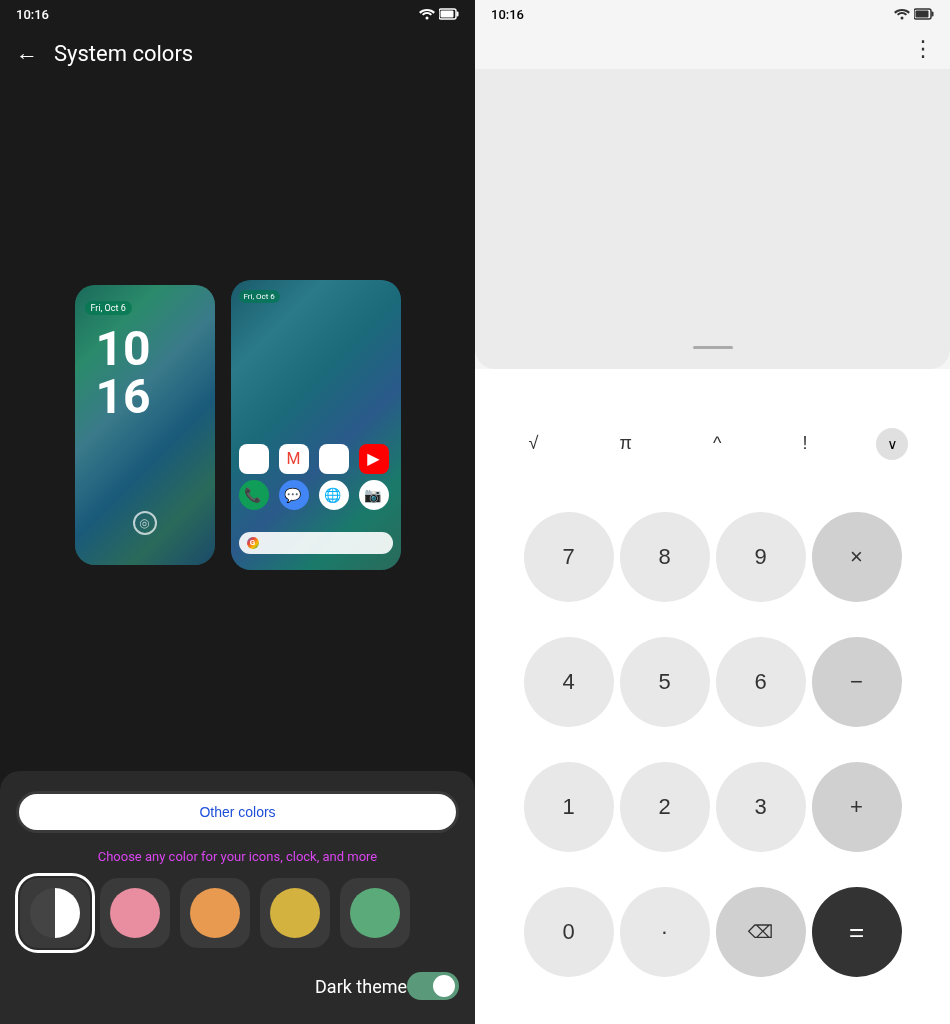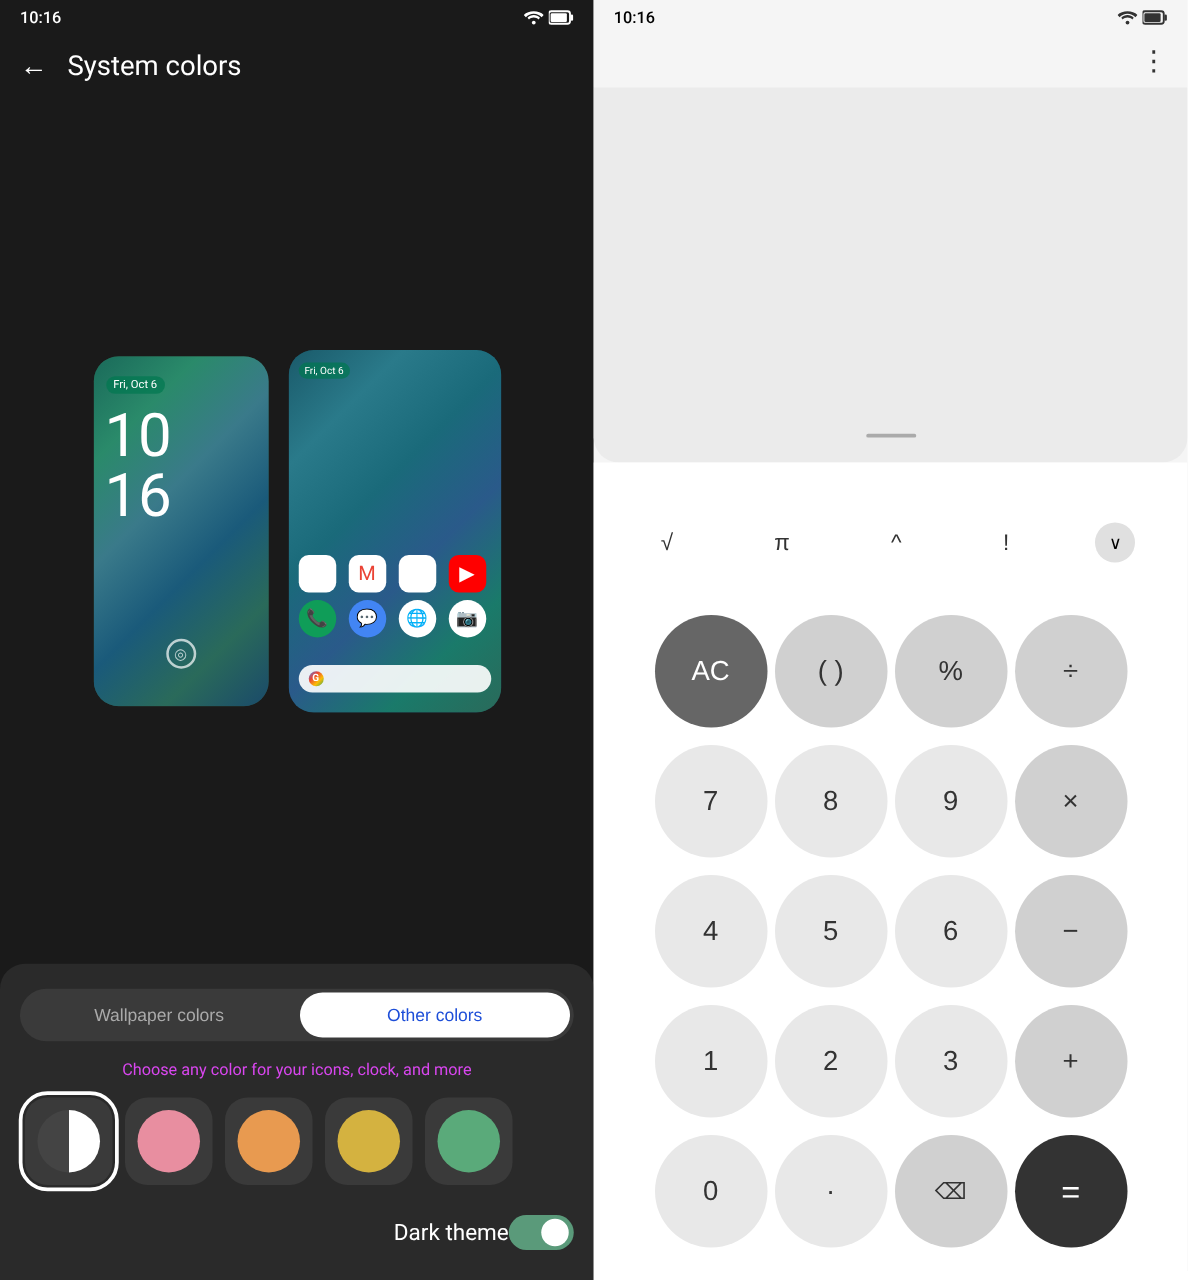--- a/index.html
+++ b/index.html
@@ -105,23 +105,23 @@
       font-size: 9px;
       color: white;
       background: rgba(0,120,80,0.7);
       padding: 2px 6px;
       border-radius: 10px;
     }
 
     .lock-time {
       position: absolute;
       top: 40px;
-      left: 9px;
+      left: 21px;
       font-size: 48px;
-      font-weight: 400;
+      font-weight: 700;
       color: white;
       line-height: 1;
     }
 
     .fingerprint-icon {
       position: absolute;
       bottom: 30px;
       left: 50%;
       transform: translateX(-50%);
       width: 24px;
@@ -496,21 +496,20 @@
         </div>
         <div class="home-search-bar">
           <div class="google-g">G</div>
         </div>
       </div>
     </div>
   </div>
 
   <div class="bottom-controls">
     <div class="tab-switcher">
-      <button class="tab-btn tab-btn-inactive">Wallpaper colors</button>
       <button class="tab-btn tab-btn-active">Other colors</button>
     </div>
 
     <div class="subtitle">Choose any color for your icons, clock, and more</div>
 
     <div class="color-swatches">
       <div class="swatch-wrapper swatch-wrapper-selected">
         <div class="swatch-bw"></div>
       </div>
       <div class="swatch-wrapper" style="background:#3a3a3a;">
@@ -567,26 +566,20 @@
     <div class="func-row calc-row">
       <button class="func-btn">√</button>
       <button class="func-btn">π</button>
       <button class="func-btn">^</button>
       <button class="func-btn">!</button>
       <div class="chevron-down">
         <span>∨</span>
       </div>
     </div>
 
-    <div class="calc-row">
-      <button class="calc-btn btn-dark-gray">AC</button>
-      <button class="calc-btn btn-mid-gray">( )</button>
-      <button class="calc-btn btn-mid-gray">%</button>
-      <button class="calc-btn btn-mid-gray">÷</button>
-    </div>
 
     <div class="calc-row">
       <button class="calc-btn btn-light-gray">7</button>
       <button class="calc-btn btn-light-gray">8</button>
       <button class="calc-btn btn-light-gray">9</button>
       <button class="calc-btn btn-mid-gray">×</button>
     </div>
 
     <div class="calc-row">
       <button class="calc-btn btn-light-gray">4</button>

